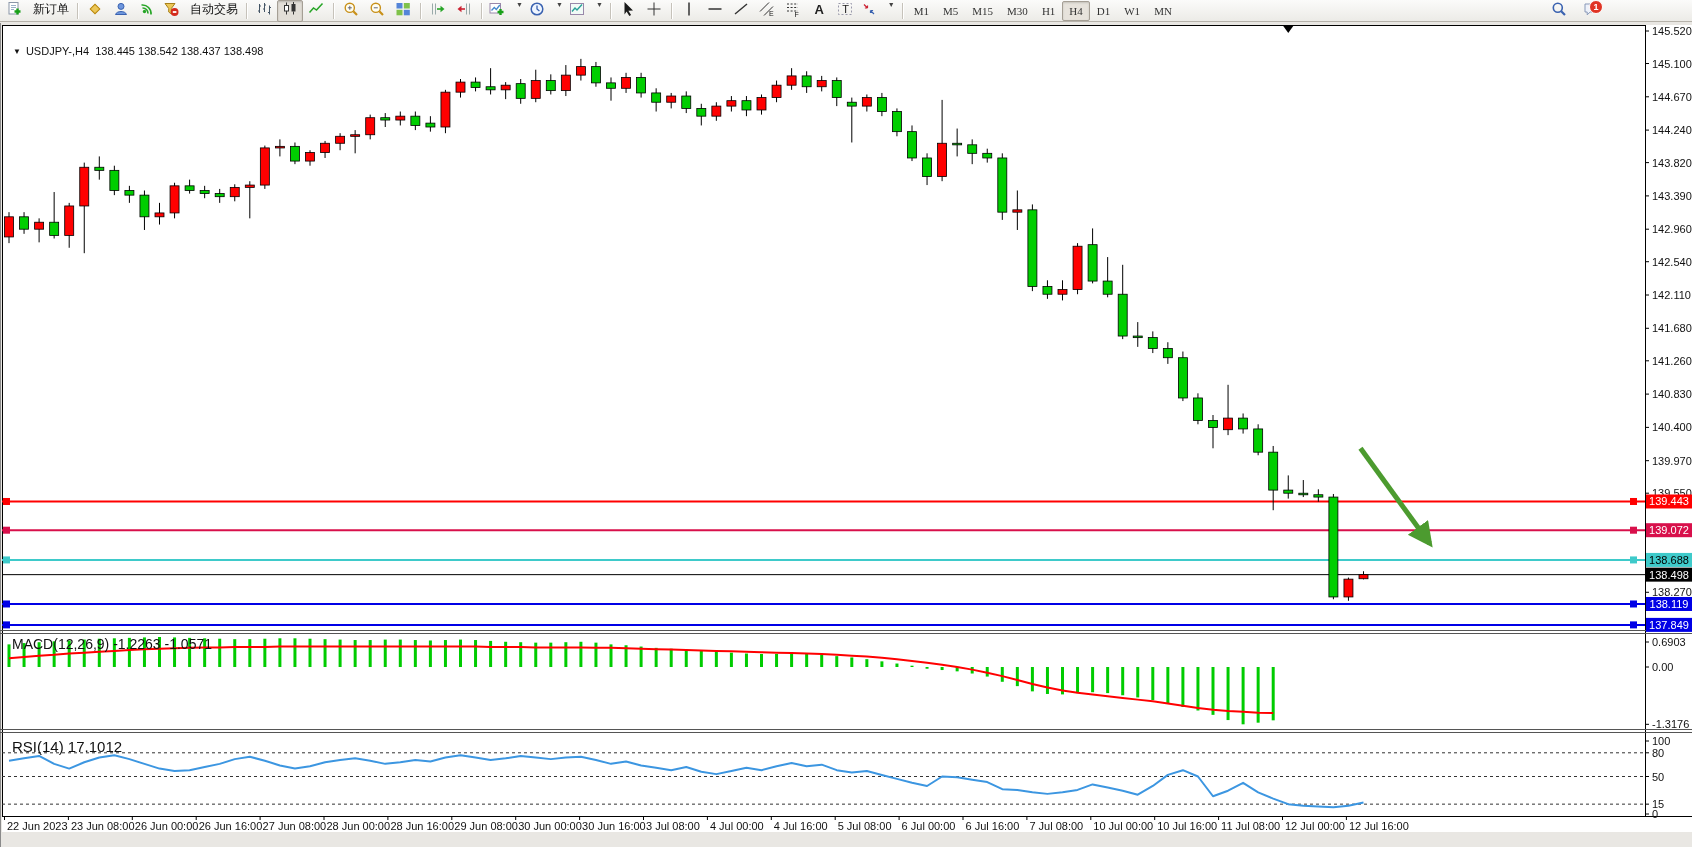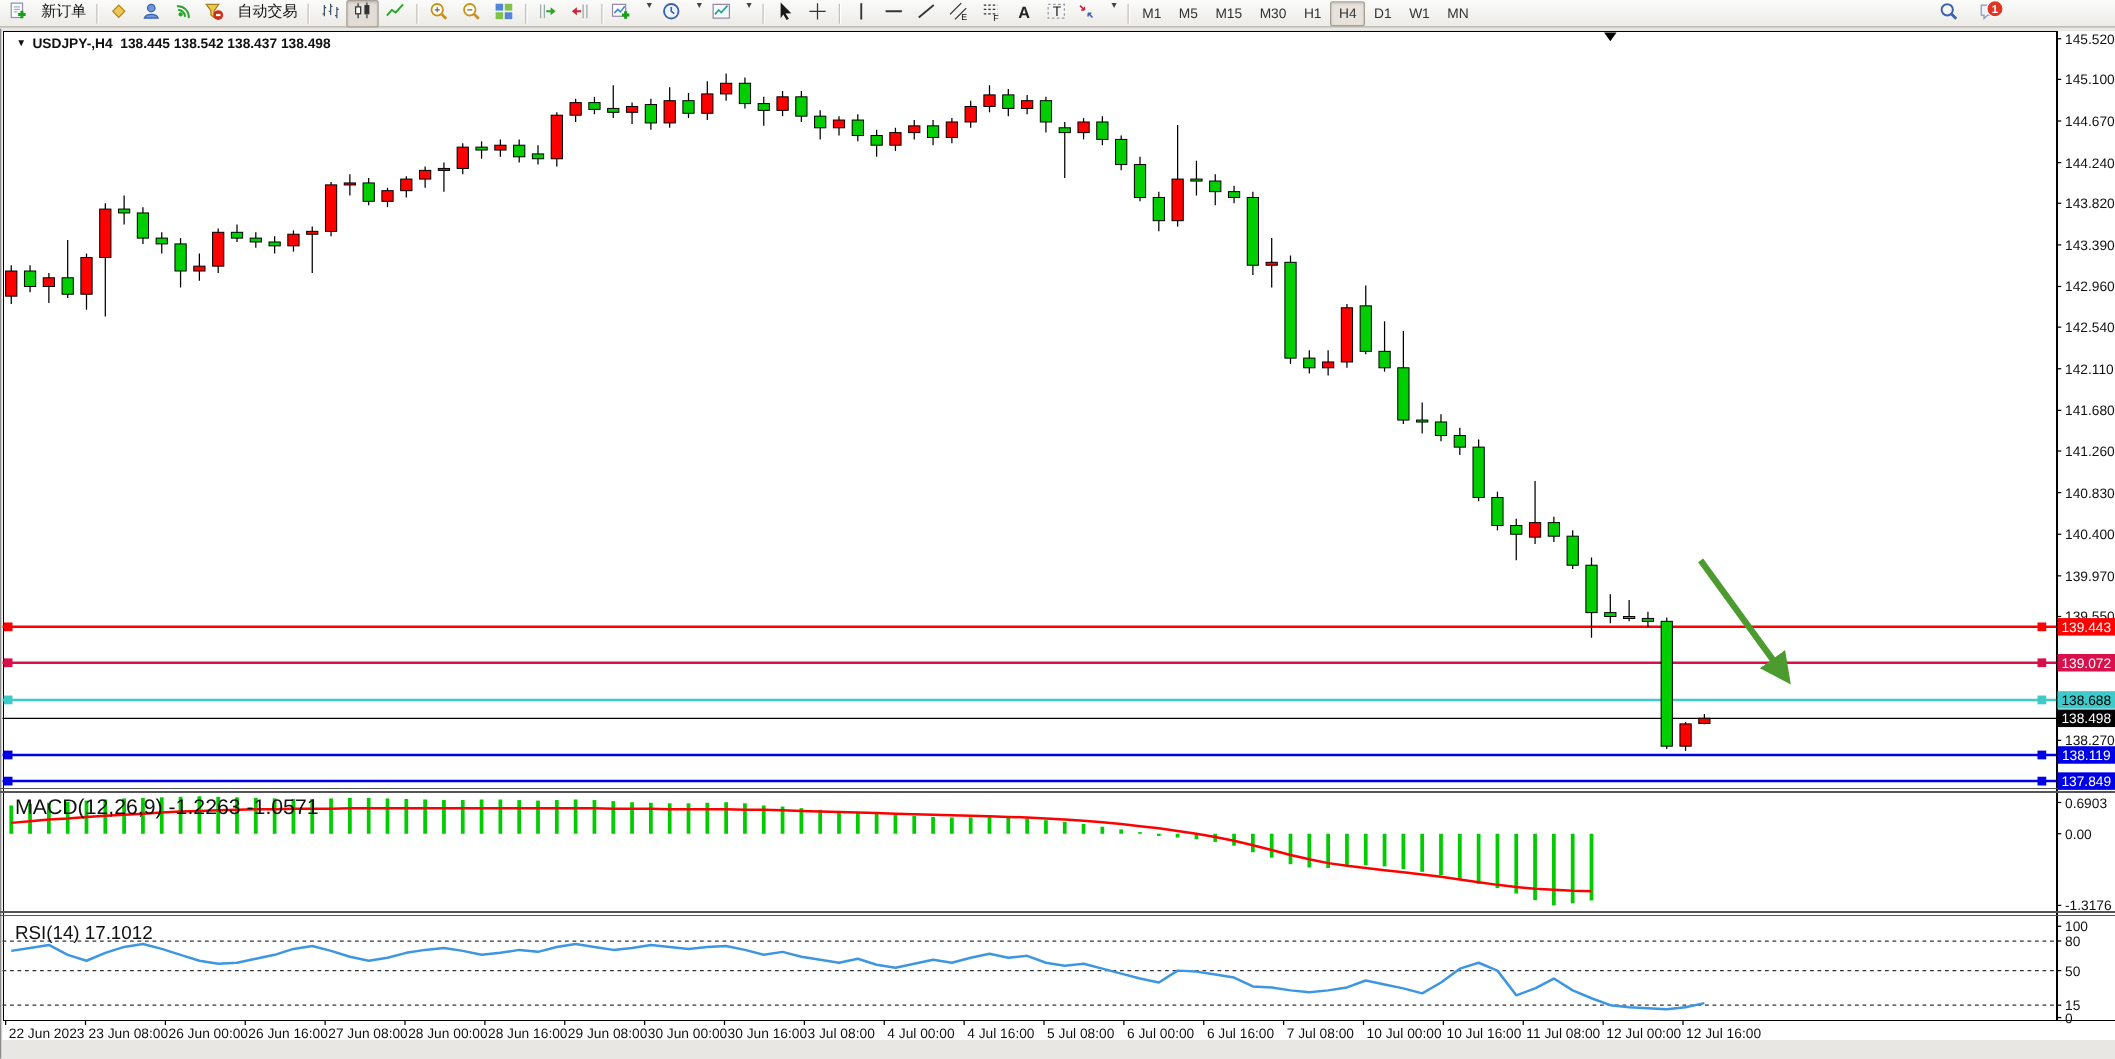--- a/index.html
+++ b/index.html
@@ -22,36 +22,36 @@
   .tb-btn{
     height:20px;min-width:20px;display:flex;justify-content:center;
     padding:0 2px;border:1px solid transparent;border-radius:2px;gap:10px;cursor:default;
   }
   .tb-btn.active{background:#e2ded7;border-color:#a59f95;box-shadow:inset 0 1px 2px rgba(0,0,0,.18)}
   .tb-btn svg{display:block}
   .tb-label{font-size:12px;color:#111;white-space:nowrap;padding:0 1px}
   .tb-caret{font-size:7px;color:#444;margin-left:1px}
   .tf-btn{
     font-size:11px;color:#333;padding:0 6px;height:18px;line-height:18px;
-    border:1px solid transparent;border-radius:2px;cursor:default;
+    border:1px solid transparent;border-radius:2px;cursor:default;font-family:Liberation Serif, serif;
   }
   .tf-btn.active{background:#e7e3dc;border-color:#a59f95;box-shadow:inset 0 1px 2px rgba(0,0,0,.15)}
   #tb-right{position:absolute;right:88px;top:0;height:22px;display:flex;align-items:center;gap:6px}
   .badge{
     position:absolute;top:0;margin-left:10px;
     background:#e03424;color:#fff;font-size:9px;font-weight:bold;
     width:12px;height:12px;border-radius:50%;text-align:center;line-height:12px;
     border:1px solid #fff;
   }
   
   #chart-svg{position:absolute;left:0;top:0;z-index:10}
   .overlay{position:absolute;z-index:20;color:#111;white-space:nowrap}
-  #chart-title{left:13px;top:29px;font-size:11px;font-weight:bold}
+  #chart-title{left:13px;top:45px;font-size:11px;font-weight:normal}
   #chart-title .tri{font-size:8px;margin-right:5px;vertical-align:1px}
-  #macd-label{left:12px;top:636px;font-size:17px}
+  #macd-label{left:12px;top:636px;font-size:14px}
   #rsi-label{left:12px;top:738px;font-size:15px}
   svg text{font-family:"Liberation Sans", sans-serif}
 </style>
 </head>
 <body>
 
 <div id="toolbar">
     <div class="tb-group">
       <div class="tb-btn">
         <svg width="16" height="16" viewBox="0 0 16 16">

